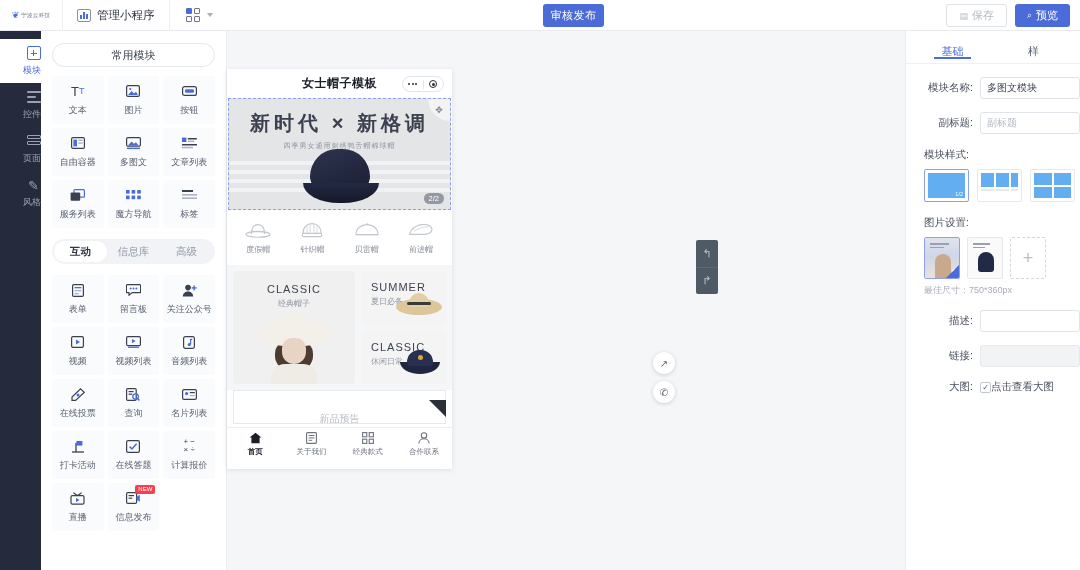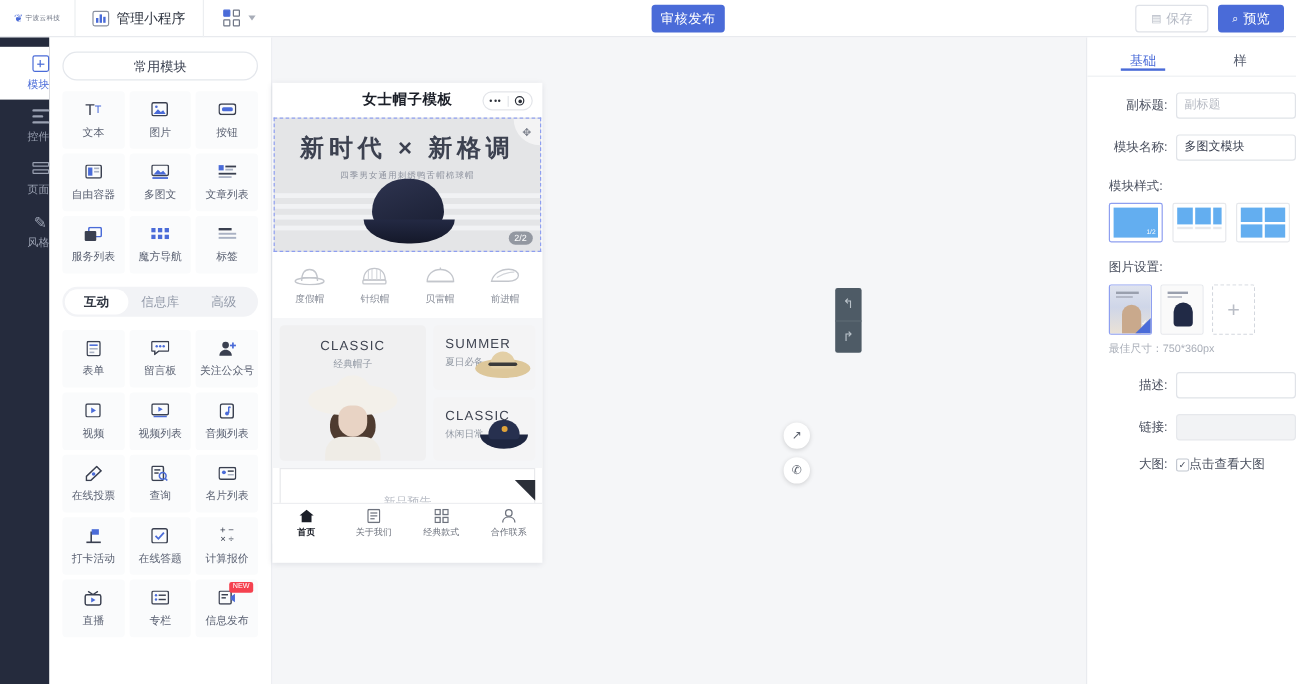--- a/index.html
+++ b/index.html
@@ -176,21 +176,21 @@
   .bk-crown{ position:absolute; top:0; left:7px; width:26px;height:16px;background:#27304f;border-radius:12px 12px 3px 3px; }
   .bk-brim { position:absolute; bottom:2px; left:0; width:40px;height:12px;background:#1e2640;border-radius:0 0 20px 20px/0 0 12px 12px; }
   .bk-dot  { position:absolute; top:5px; left:18px; width:5px;height:5px;background:#e0a33a;border-radius:50%; }
   .white-card { margin: 0 6px; height: 34px; background:#fff; border:1px solid #e8e9ec; position:relative; }
   .wc-text { text-align:center; font-size: 10px; color:#b9bdc6; padding-top: 21px; }
   .corner-tri {
     position:absolute; right: -1px; top: 9px; width:0;height:0;
     border-left: 17px solid transparent; border-bottom: 17px solid transparent; border-top: 17px solid #2b2f38;
   }
   .tabbar {
-    position:absolute; bottom:16px; left:0; right:0; height: 34px; background:#fff;
+    position:absolute; bottom:8px; left:0; right:0; height: 34px; background:#fff;
     border-top: 1px solid #edeef1; display:flex; align-items:center;
   }
   .tabbar > div { flex:1; display:flex; flex-direction:column; align-items:center; gap:3px; cursor:pointer; }
   .tb-lb { font-size: 7.5px; color:#6e737e; }
   .tb-lb.on { color:#1b1f28; font-weight:bold; }
   .fab {
     position:absolute; width: 22px; height: 22px; border-radius:50%; background:#fff;
     box-shadow: 0 1px 4px rgba(0,0,0,.16); display:flex; align-items:center; justify-content:center;
     color:#5b616d; font-size: 10px; cursor:pointer;
   }
@@ -560,32 +560,20 @@
     </div>
     <div class="mod-cell">
       <span class="mod-ic">
         <svg width="15" height="13" viewBox="0 0 15 13">
             <path d="M3.4 0.8 L7.4 3.4 M11.6 0.8 L7.6 3.4" stroke="#3a4050" stroke-width="1.2"></path>
             <rect x="1" y="3.6" width="13" height="8.6" rx="1.4" fill="none" stroke="#3a4050" stroke-width="1.2"></rect>
             <path d="M6 6 L9.6 8 L6 10 Z" fill="#4a6bd8"></path>
           </svg>
       </span>
       <span class="mod-label">直播</span>
-    </div>
-    <div class="mod-cell">
-      <span class="mod-ic">
-        <svg width="15" height="12" viewBox="0 0 15 12">
-            <rect x="0.6" y="0.6" width="13.8" height="10.8" rx="1.4" fill="none" stroke="#3a4050" stroke-width="1.2"></rect>
-            <circle cx="4" cy="4" r="1" fill="#4a6bd8"></circle>
-            <circle cx="4" cy="7.6" r="1" fill="#4a6bd8"></circle>
-            <rect x="6.2" y="3.4" width="6" height="1.2" fill="#3a4050"></rect>
-            <rect x="6.2" y="7" width="6" height="1.2" fill="#3a4050"></rect>
-          </svg>
-      </span>
-      <span class="mod-label">专栏</span>
     </div>
     <div class="mod-cell">
       <span class="badge-new">NEW</span>
       <span class="mod-ic">
         <svg width="15" height="12" viewBox="0 0 15 12">
             <rect x="0.6" y="0.6" width="10" height="10.8" rx="1.2" fill="none" stroke="#3a4050" stroke-width="1.2"></rect>
             <rect x="2.6" y="3" width="5.4" height="1.2" fill="#3a4050"></rect>
             <rect x="2.6" y="5.6" width="3.6" height="1.2" fill="#3a4050"></rect>
             <path d="M10.4 5 L13.8 2.8 v7 L10.4 7.6z" fill="#4a6bd8"></path>
           </svg>
@@ -756,27 +744,27 @@
     </div>
 </div>
 
 <div class="right">
   <div class="rtabs">
     <div class="rtab">基础</div>
     <div class="rtab dim">样</div>
   </div>
 
   <div class="frow">
+    <span class="flab">模块名称:</span>
+    <span class="finput">多图文模块</span>
+  </div>
+
+  <div class="frow">
     <span class="flab">副标题:</span>
     <span class="finput ph">副标题</span>
-  </div>
-
-  <div class="frow">
-    <span class="flab">模块名称:</span>
-    <span class="finput">多图文模块</span>
   </div>
 
   <div class="sec-lab">模块样式:</div>
   <div class="styles">
     <div class="sty on">
       <div class="fill"></div>
       <span class="half">1/2</span>
     </div>
     <div class="sty">
       <div class="sty3">

